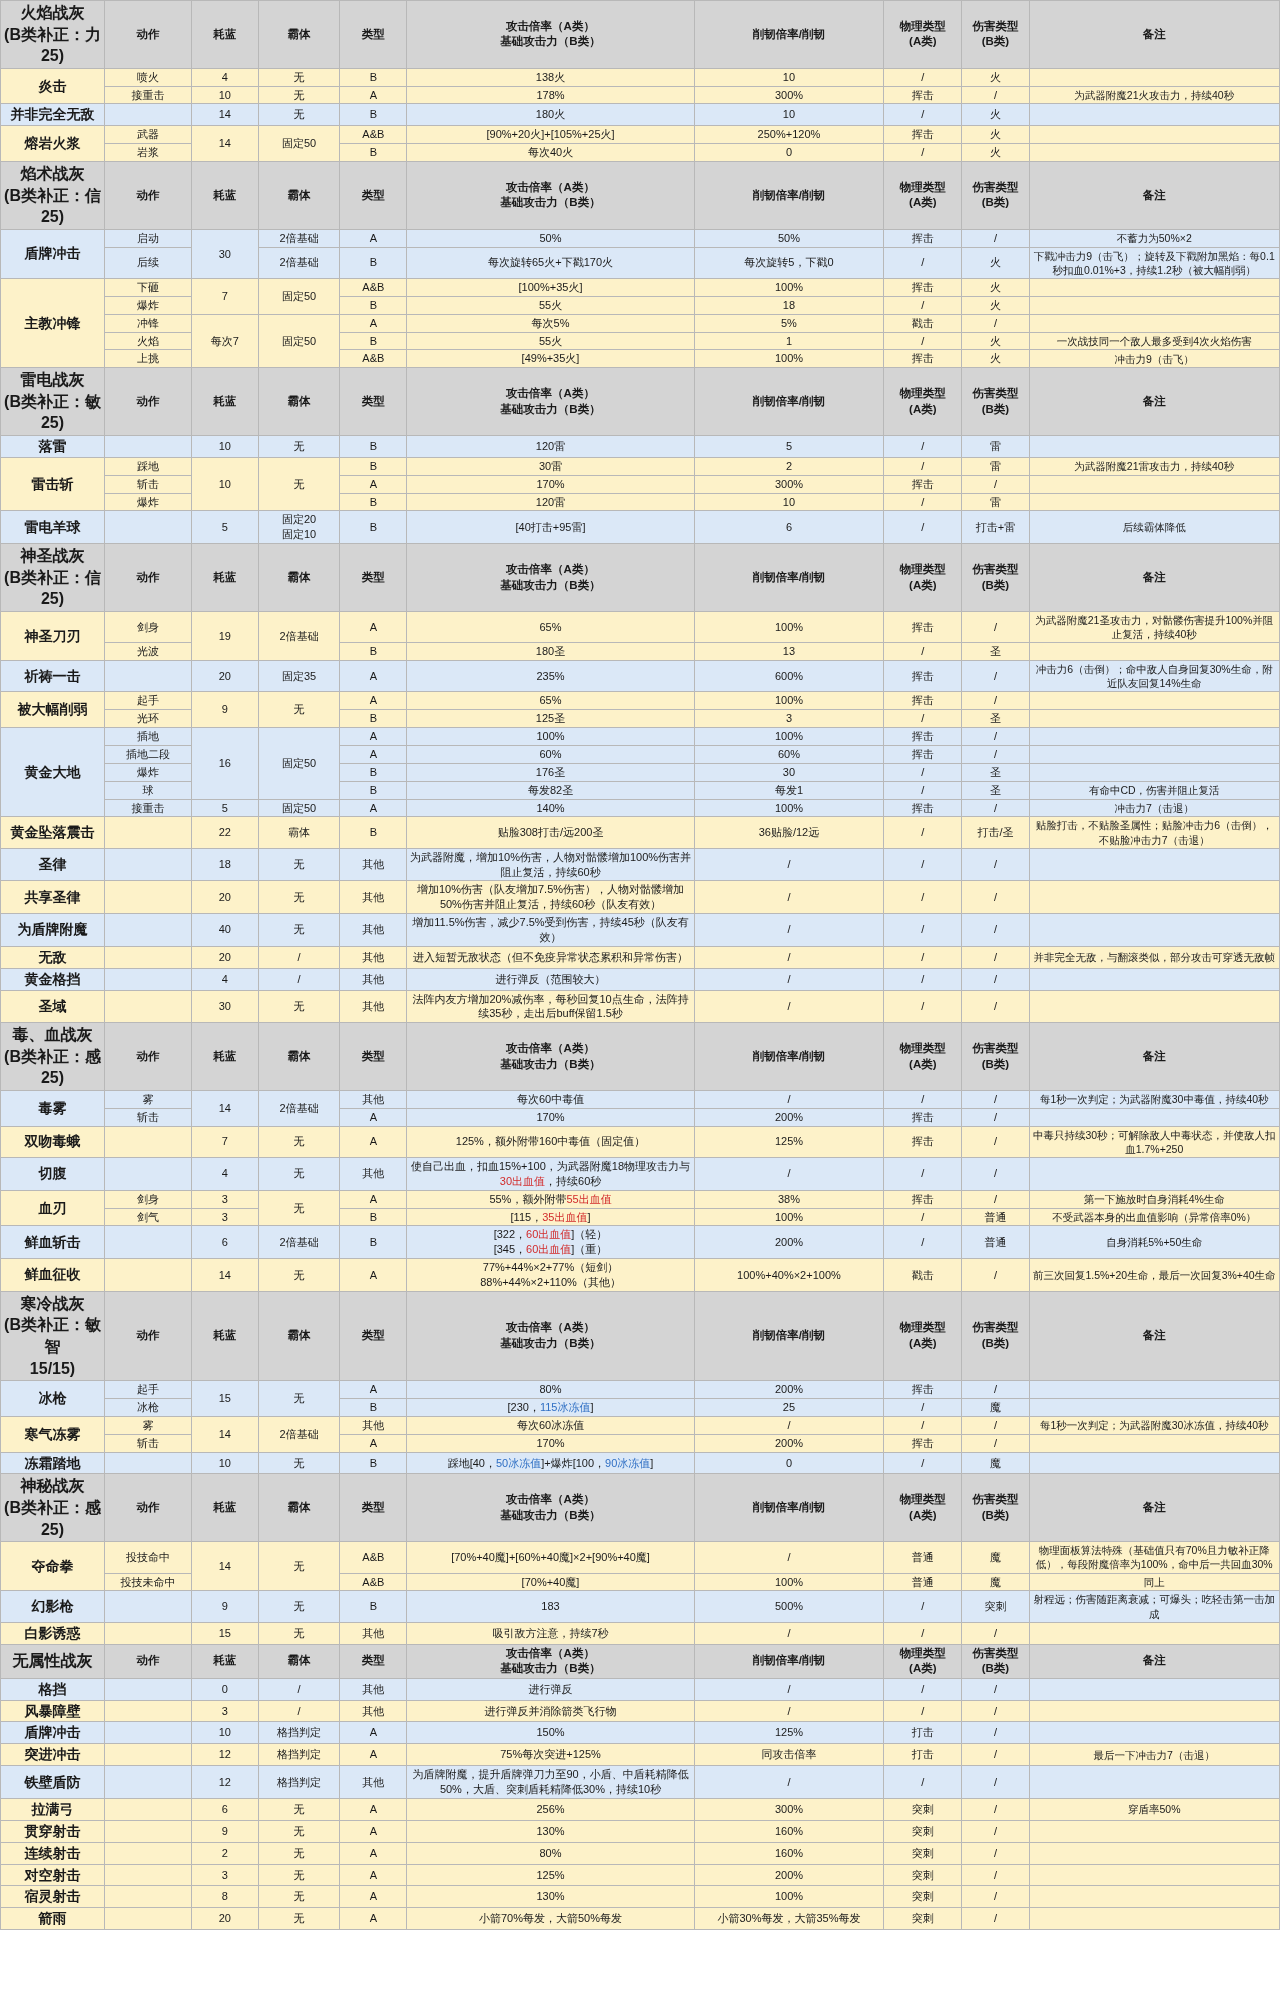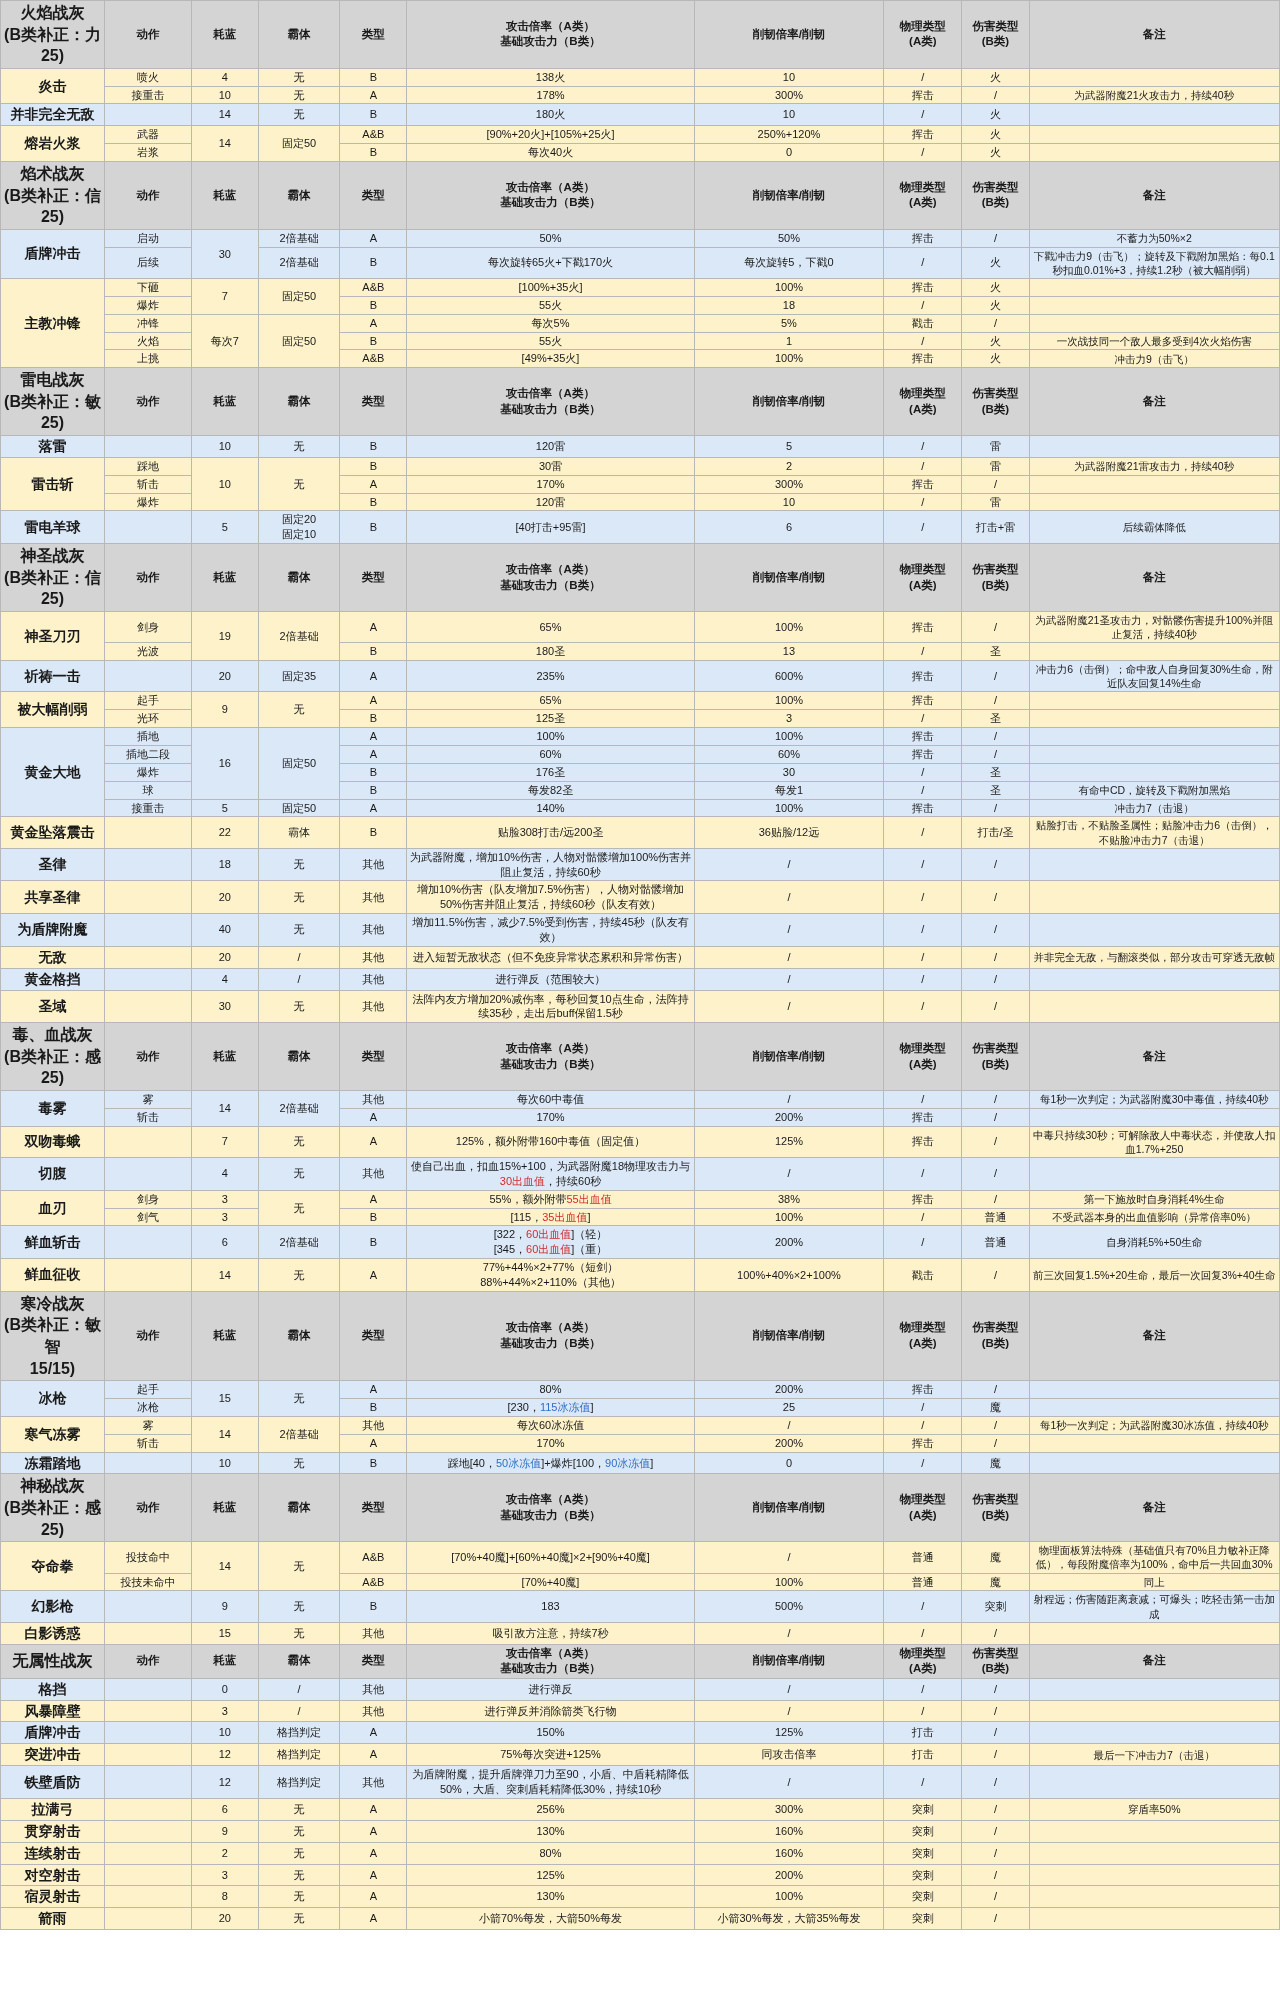--- a/index.html
+++ b/index.html
@@ -372,21 +372,21 @@
           <td>圣</td>
           <td class="wrap note"></td>
         </tr>
         <tr class="rowB">
           <td class="sub">球</td>
           <td>B</td>
           <td class="wrap">每发82圣</td>
           <td class="wrap">每发1</td>
           <td>/</td>
           <td>圣</td>
-          <td class="wrap note">有命中CD，旋转及下戳附加黑焰</td>
+          <td class="wrap note">有命中CD，伤害并阻止复活</td>
         </tr>
         <tr class="rowB">
           <td class="sub">接重击</td>
           <td>5</td>
           <td>固定50</td>
           <td>A</td>
           <td class="wrap">140%</td>
           <td class="wrap">100%</td>
           <td>挥击</td>
           <td>/</td>

